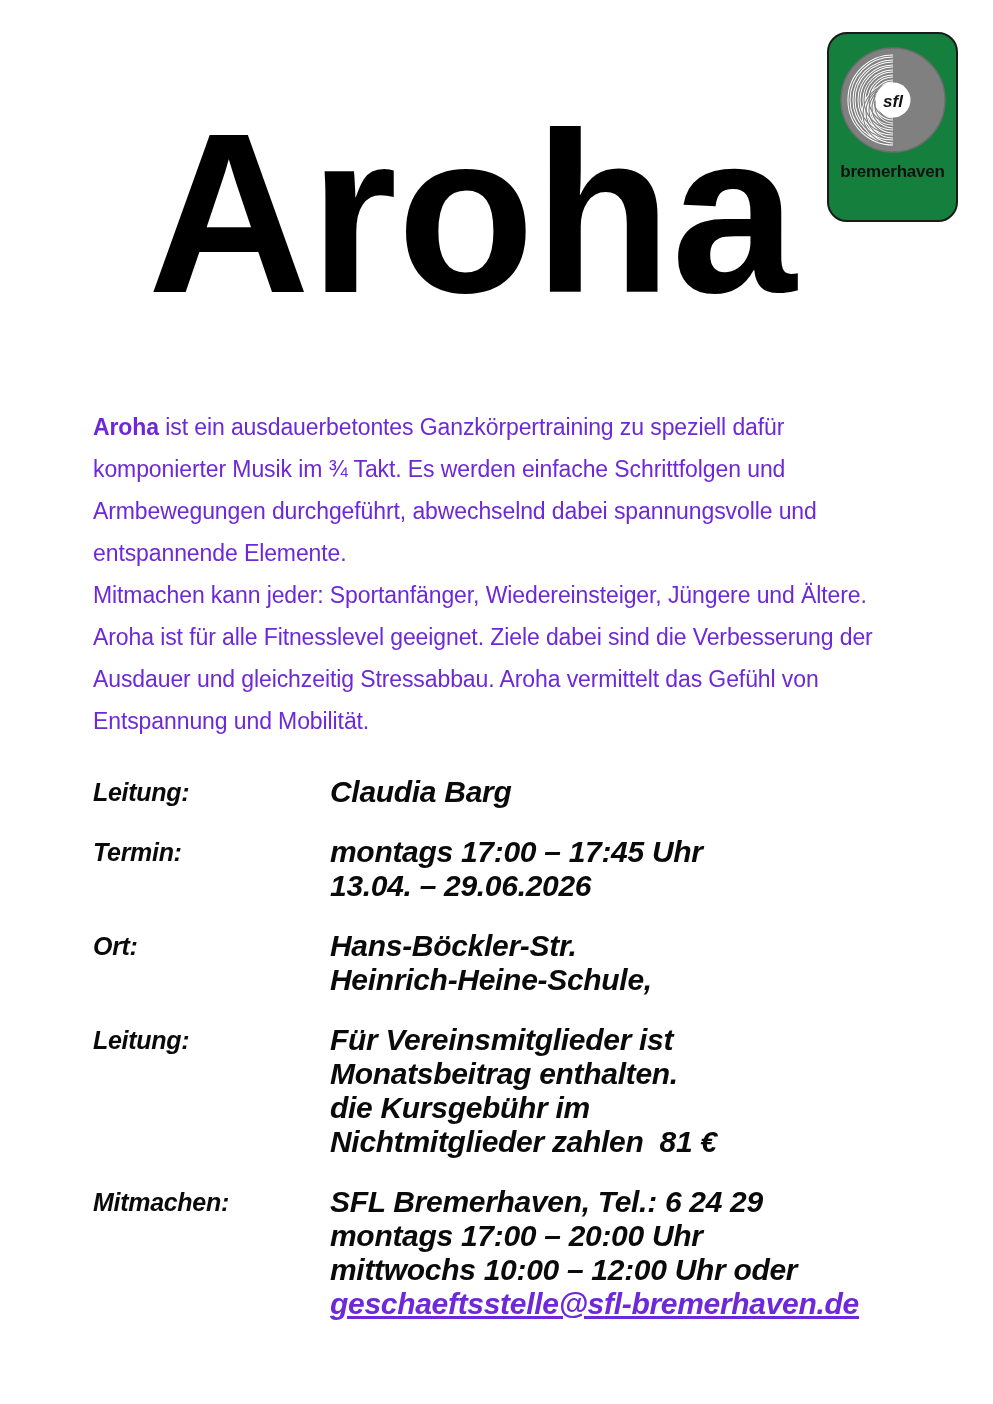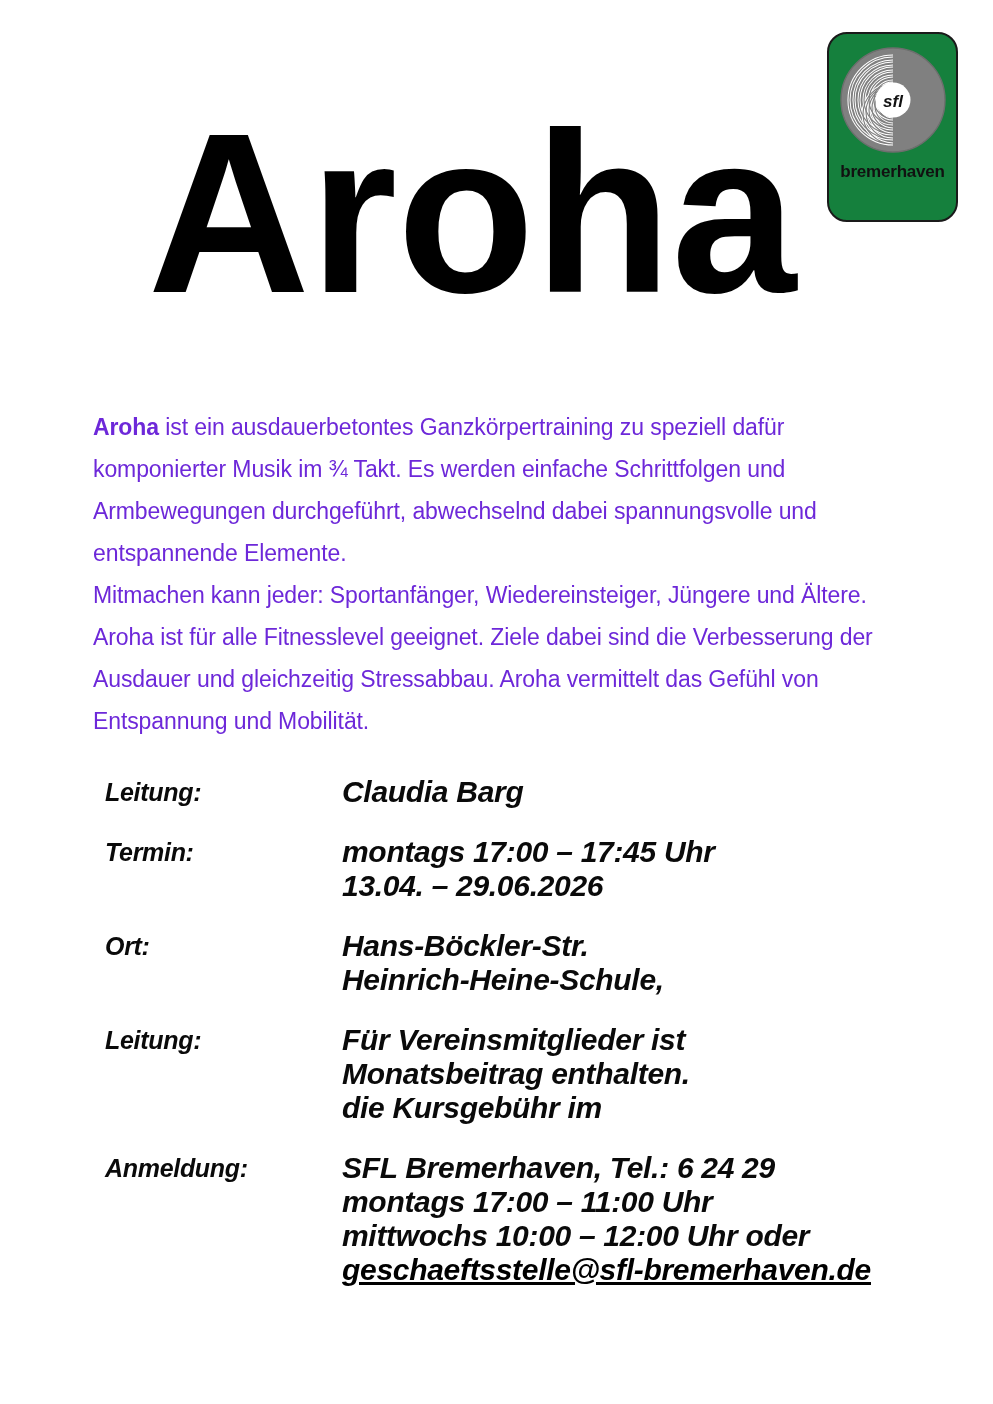--- a/index.html
+++ b/index.html
@@ -92,34 +92,33 @@
   }
   .detail-row:last-child { margin-bottom: 0; }
   .detail-label {
     flex: 0 0 237px;
     font-size: 25px;
     font-weight: bold;
     font-style: italic;
     line-height: 34px;
     letter-spacing: -0.3px;
     color: #0a0a0a;
-    margin-left: 12px;
   }
   .detail-value {
     flex: 1 1 auto;
     font-size: 30px;
     font-weight: bold;
     font-style: italic;
     line-height: 34px;
     letter-spacing: -0.3px;
     color: #0a0a0a;
   }
   .detail-value .vline { display: block; white-space: pre; }
   .email-link {
-    color: #000000;
+    color: #6d28d9;
     text-underline-offset: 2px;
     white-space: pre;
     display: block;
   }
 </style>
 </head>
 <body>
 
 <div class="logo-box">
   <svg class="logo-mark" viewBox="0 0 108 108" aria-hidden="true">
@@ -199,26 +198,27 @@
       <span class="vline">Heinrich-Heine-Schule,</span>
     </div>
   </div>
 
   <div class="detail-row">
     <div class="detail-label">Leitung:</div>
     <div class="detail-value">
       <span class="vline">Für Vereinsmitglieder ist</span>
       <span class="vline">Monatsbeitrag enthalten.</span>
       <span class="vline">die Kursgebühr im</span>
-    </div>
-  </div>
-
-  <div class="detail-row">
-    <div class="detail-label">Anmeldung:</div>
+      <span class="vline">Nichtmitglieder zahlen  81 €</span>
+    </div>
+  </div>
+
+  <div class="detail-row">
+    <div class="detail-label">Mitmachen:</div>
     <div class="detail-value">
       <span class="vline">SFL Bremerhaven, Tel.: 6 24 29</span>
-      <span class="vline">montags 17:00 – 11:00 Uhr</span>
+      <span class="vline">montags 17:00 – 20:00 Uhr</span>
       <span class="vline">mittwochs 10:00 – 12:00 Uhr oder</span>
       <a class="email-link" href="#">geschaeftsstelle@sfl-bremerhaven.de</a>
     </div>
   </div>
 
 </div>
 
 </body></html>

